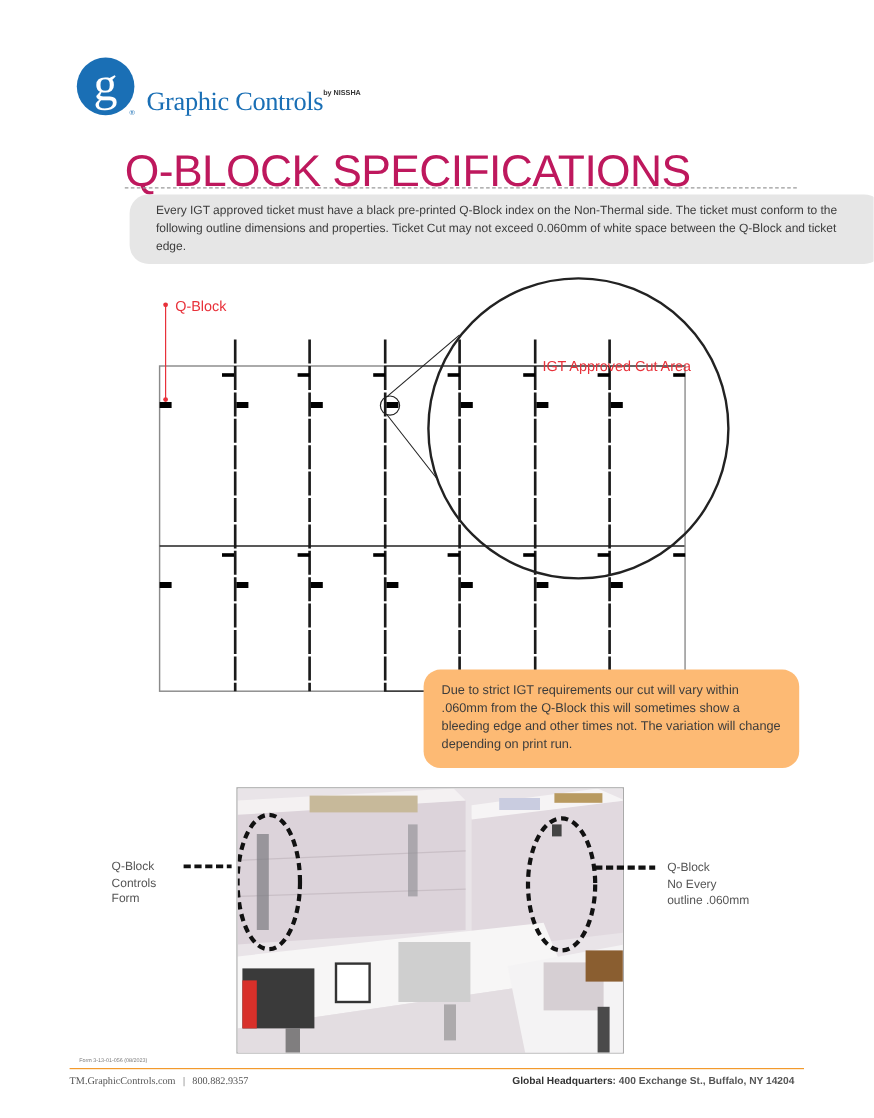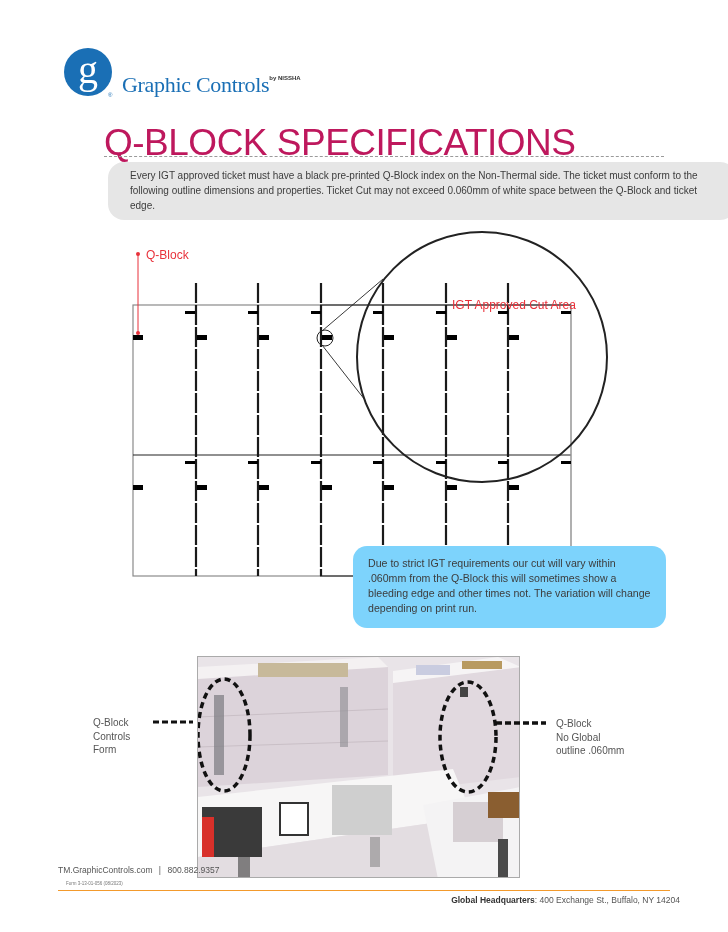--- a/index.html
+++ b/index.html
@@ -15,31 +15,31 @@
   .logo-sub { font-size: 6px; font-weight: bold; color: #333; line-height: 8px; margin-top: 0px; }
 
   .page-title { position: absolute; left: 104px; top: 121px; font-size: 37px; color: #be185d; font-weight: normal; letter-spacing: -0.5px; line-height: 44px; }
   .title-rule { position: absolute; left: 104px; top: 156px; width: 560px; height: 0; border-top: 1px dashed #9a9a9a; }
 
   .intro-box { position: absolute; left: 108px; top: 162px; width: 628px; height: 58px; background: #e6e6e6; border-radius: 16px; padding: 6px 18px 0 22px; font-size: 10px; line-height: 15px; color: #3c3c3c; }
 
   .diagram { position: absolute; left: 0; top: 0; width: 728px; height: 932px; pointer-events: none; }
   .red-label { position: absolute; font-size: 12px; color: #e8313a; }
 
-  .note-box { position: absolute; left: 353px; top: 546px; width: 313px; height: 82px; background: #7dd3fc; border-radius: 14px; padding: 10px 14px 0 15px; font-size: 10.6px; line-height: 15px; color: #3c3c3c; }
+  .note-box { position: absolute; left: 353px; top: 558px; width: 313px; height: 82px; background: #fdba74; border-radius: 14px; padding: 10px 14px 0 15px; font-size: 10.6px; line-height: 15px; color: #3c3c3c; }
 
   .photo { position: absolute; left: 197px; top: 656px; width: 323px; height: 222px; overflow: hidden; border: 1px solid #aaa; }
   .photo svg { display: block; }
 
   .callout-text { position: absolute; font-size: 10px; line-height: 13.5px; color: #555; }
 
   .form-code { position: absolute; left: 66px; top: 881px; font-size: 4.5px; color: #777; }
   .footer-rule { position: absolute; left: 58px; top: 890px; width: 612px; height: 1px; background: #f39a2c; }
-  .footer-left { position: absolute; left: 58px; top: 865px; font-size: 8.5px; color: #555; }
-  .footer-right { position: absolute; right: 48px; top: 895px; font-size: 8.5px; color: #555; }
+  .footer-left { position: absolute; left: 58px; top: 895px; font-size: 8.5px; color: #555; font-family: Liberation Serif, serif; }
+  .footer-right { position: absolute; right: 66px; top: 895px; font-size: 8.5px; color: #555; font-weight: bold; }
   .footer-right b { color: #333; }
 </style>
 </head>
 <body>
 
 <div class="logo">
   <div class="logo-mark">
     <svg width="48" height="48" viewBox="0 0 48 48">
       <text x="24" y="35" text-anchor="middle" font-family="Liberation Serif, serif" font-size="40" fill="#ffffff">g</text>
     </svg>
@@ -169,21 +169,21 @@
   <line x1="496" y1="723" x2="546" y2="723" stroke="#111" stroke-width="3.5" stroke-dasharray="6,3"></line>
 </svg>
 
 <div class="callout-text" style="left:93px; top:716px;">
   <div>Q-Block</div>
   <div>Controls</div>
   <div>Form</div>
 </div>
 <div class="callout-text" style="left:556px; top:717px;">
   <div>Q-Block</div>
-  <div>No Global</div>
+  <div>No Every</div>
   <div>outline .060mm</div>
 </div>
 
 <div class="form-code">Form 3-13-01-056 (08/2023)</div>
 <div class="footer-rule"></div>
 <div class="footer-left">
   <span>TM.GraphicControls.com</span>
   <span style="margin:0 4px;">|</span>
   <span>800.882.9357</span>
 </div>

